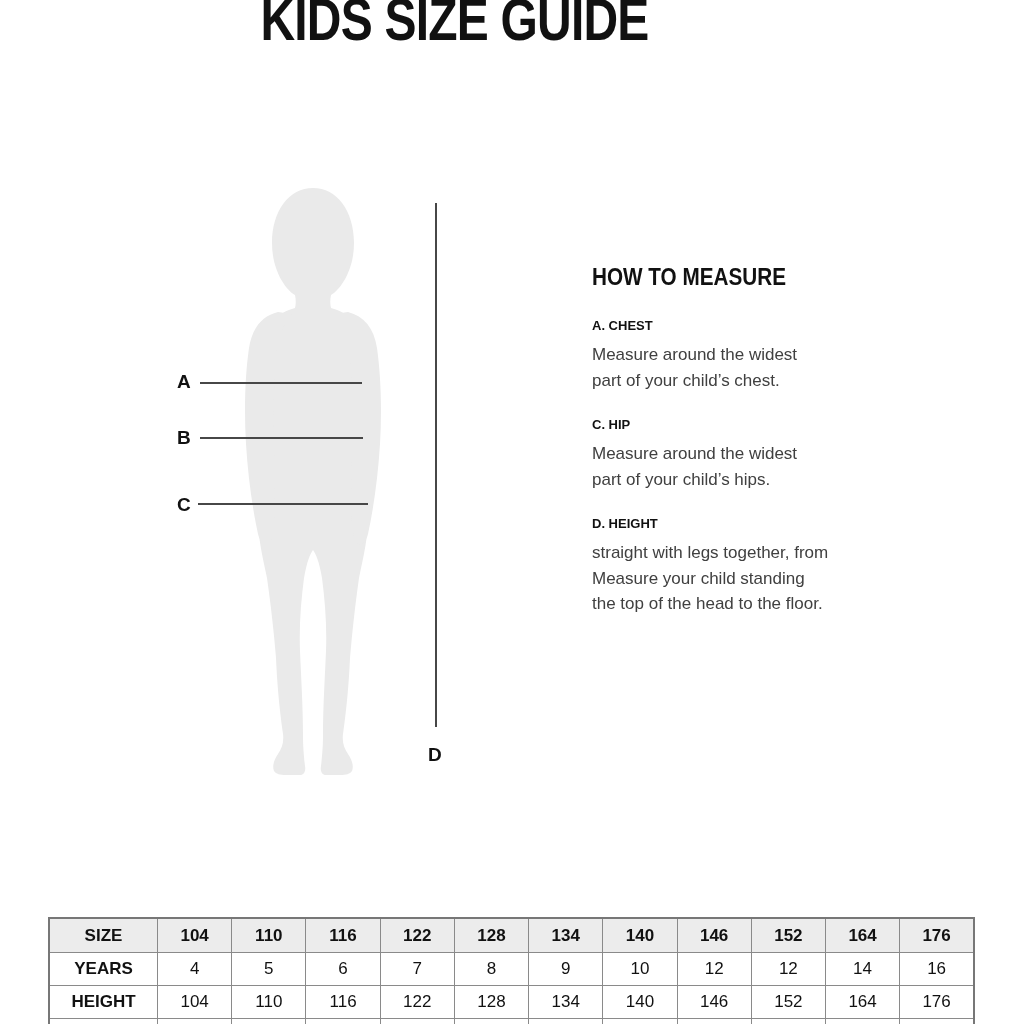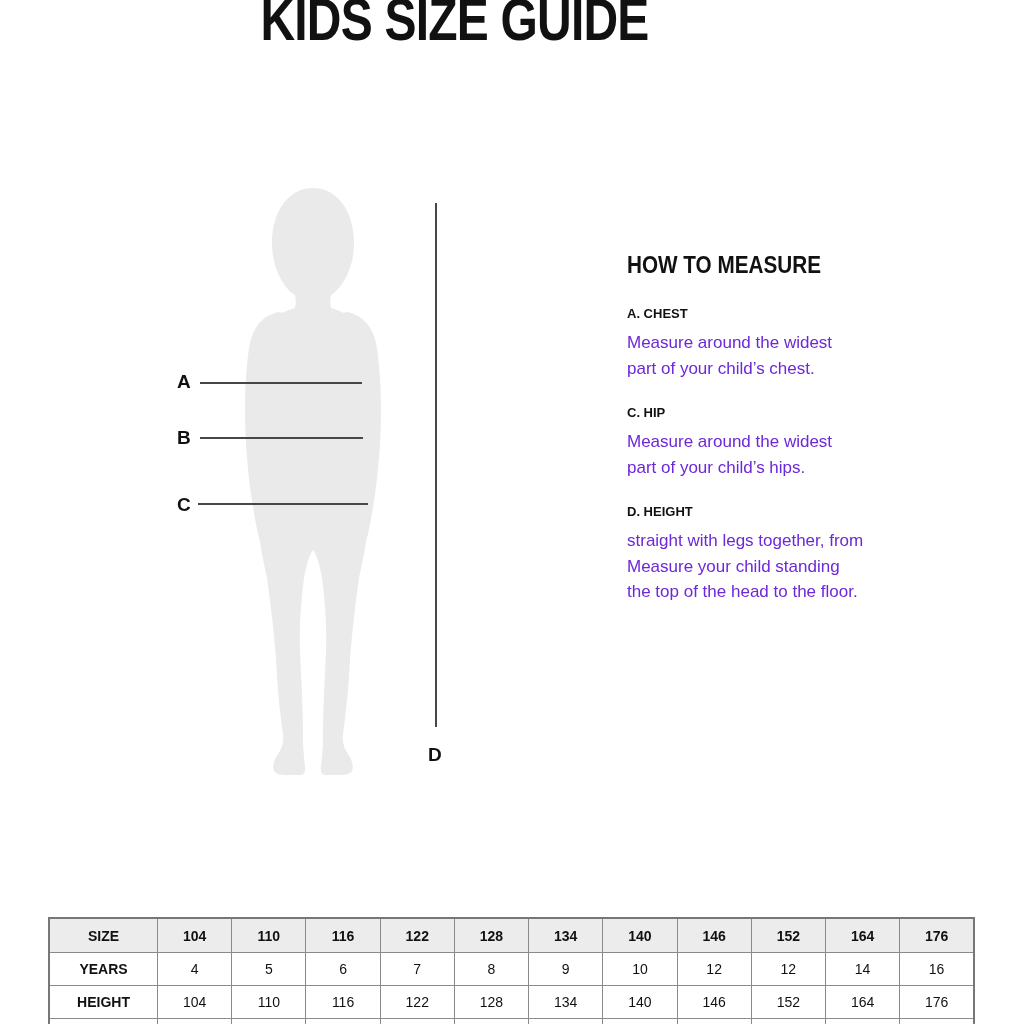--- a/index.html
+++ b/index.html
@@ -44,60 +44,59 @@
 
   .measure-line { position: absolute; background: #474747; height: 2px; }
   .line-a { left: 200px; top: 382px; width: 162px; }
   .line-b { left: 200px; top: 437px; width: 163px; }
   .line-c { left: 198px; top: 503px; width: 170px; }
   .line-d { left: 435px; top: 203px; width: 2px; height: 524px; }
 
   
   .howto {
     position: absolute;
-    left: 592px; top: 252px;
+    left: 592px; top: 264px;
     width: 290px;
-    margin-left: 35px;
   }
   .howto-heading {
     font-size: 23px;
     font-weight: 800;
     line-height: 26px;
     margin: 0 0 26px 0;
     transform: scaleX(0.9);
     transform-origin: left center;
     white-space: nowrap;
   }
   .howto-section h3 {
     font-size: 13px;
     font-weight: 800;
     line-height: 20px;
     margin: 0 0 6px 0;
   }
   .howto-section .body-lines { margin: 0 0 22px 0; }
   .howto-section .body-line {
     font-size: 17px;
     line-height: 25.5px;
-    color: #6d28d9;
+    color: #404040;
   }
 
   
   .size-table {
     position: absolute;
     left: 48px; top: 917px;
     width: 927px;
     border-collapse: collapse;
     table-layout: fixed;
   }
   .size-table th, .size-table td {
     border: 1px solid #8a8a8a;
     text-align: center;
     vertical-align: middle;
     height: 32px;
-    font-size: 14px;
+    font-size: 17px;
     padding: 0;
   }
   .size-table { border: 2px solid #777777; }
   .size-table th { font-weight: 700; width: 107px; }
   .size-table td { font-weight: 400; }
   .size-table tr.header-row td { font-weight: 700; }
   .size-table tr.header-row th, .size-table tr.header-row td {
     background: #ececec;
     height: 33px;
   }

